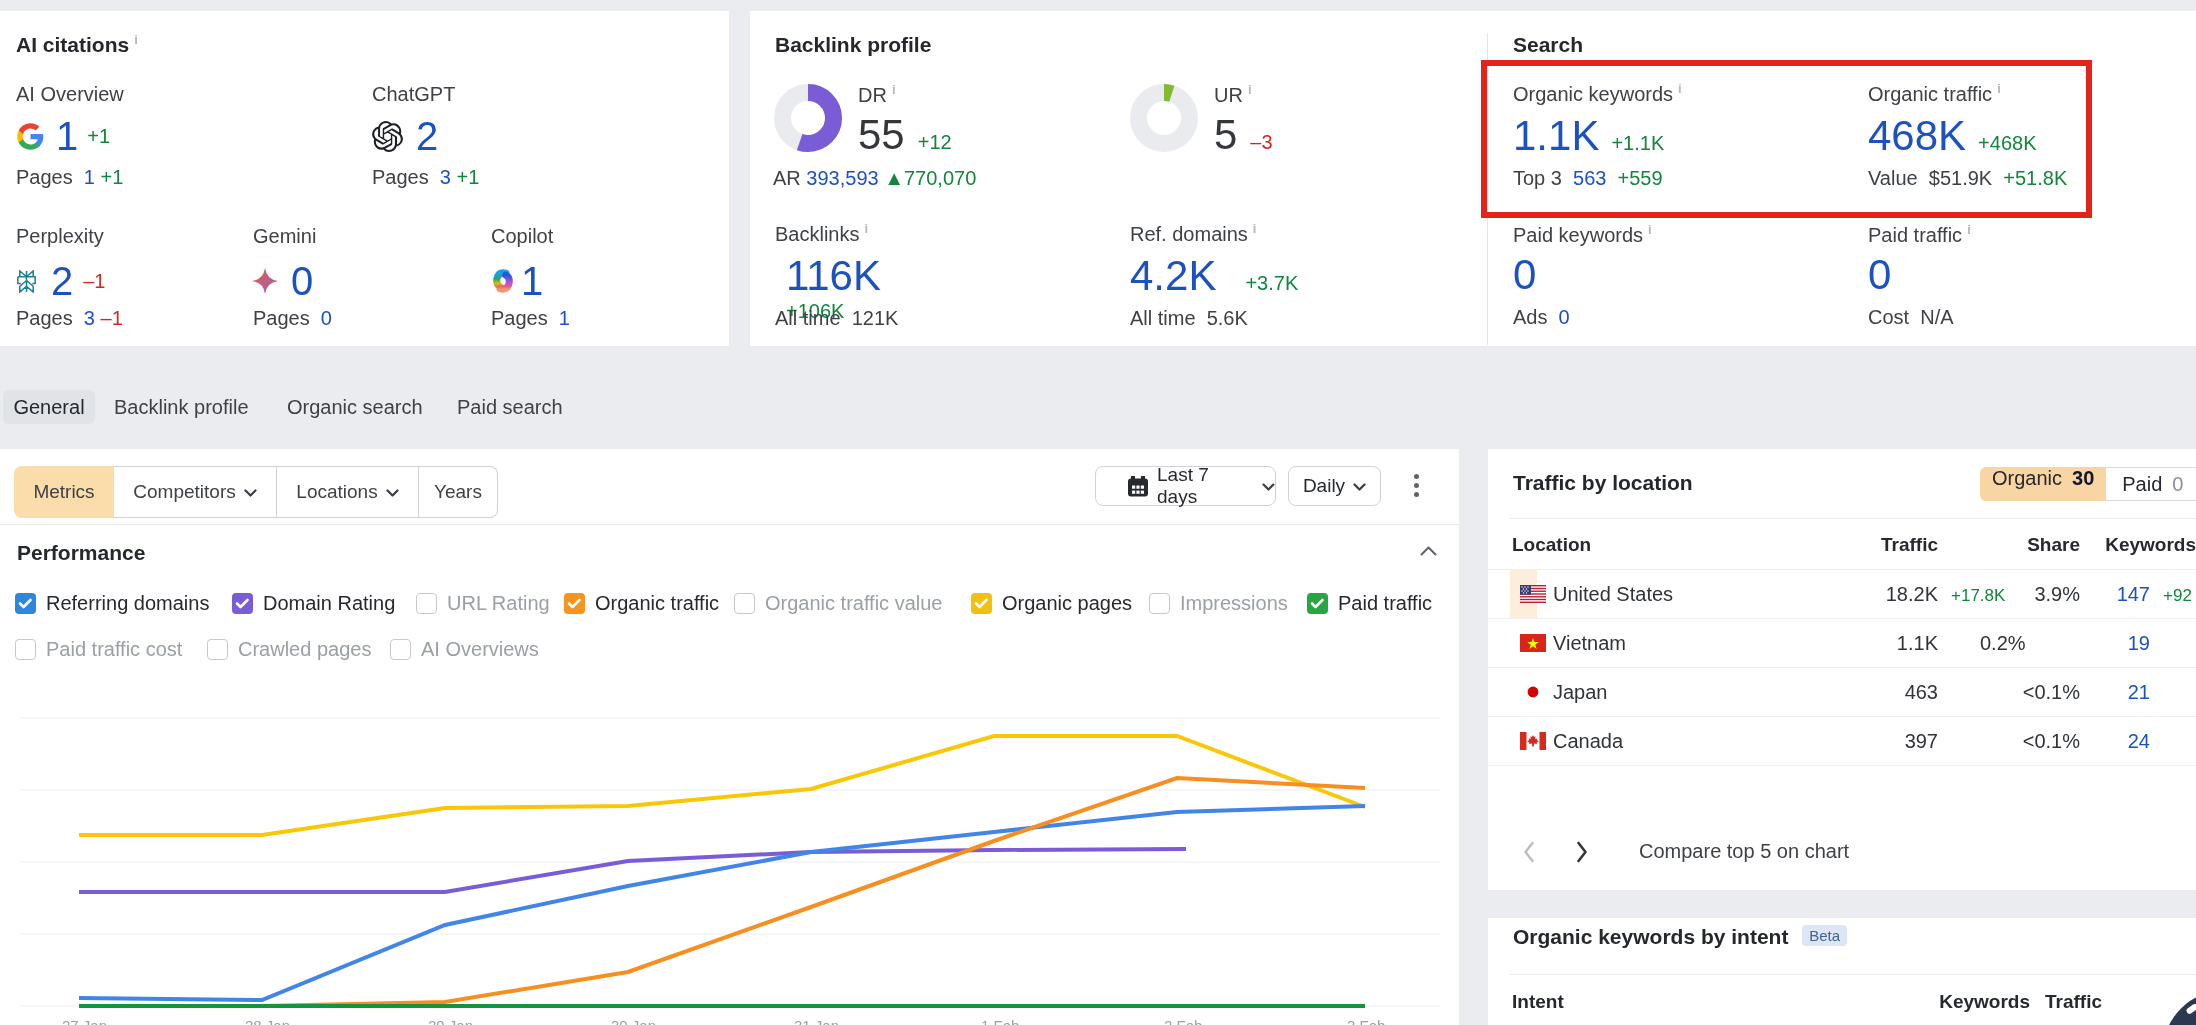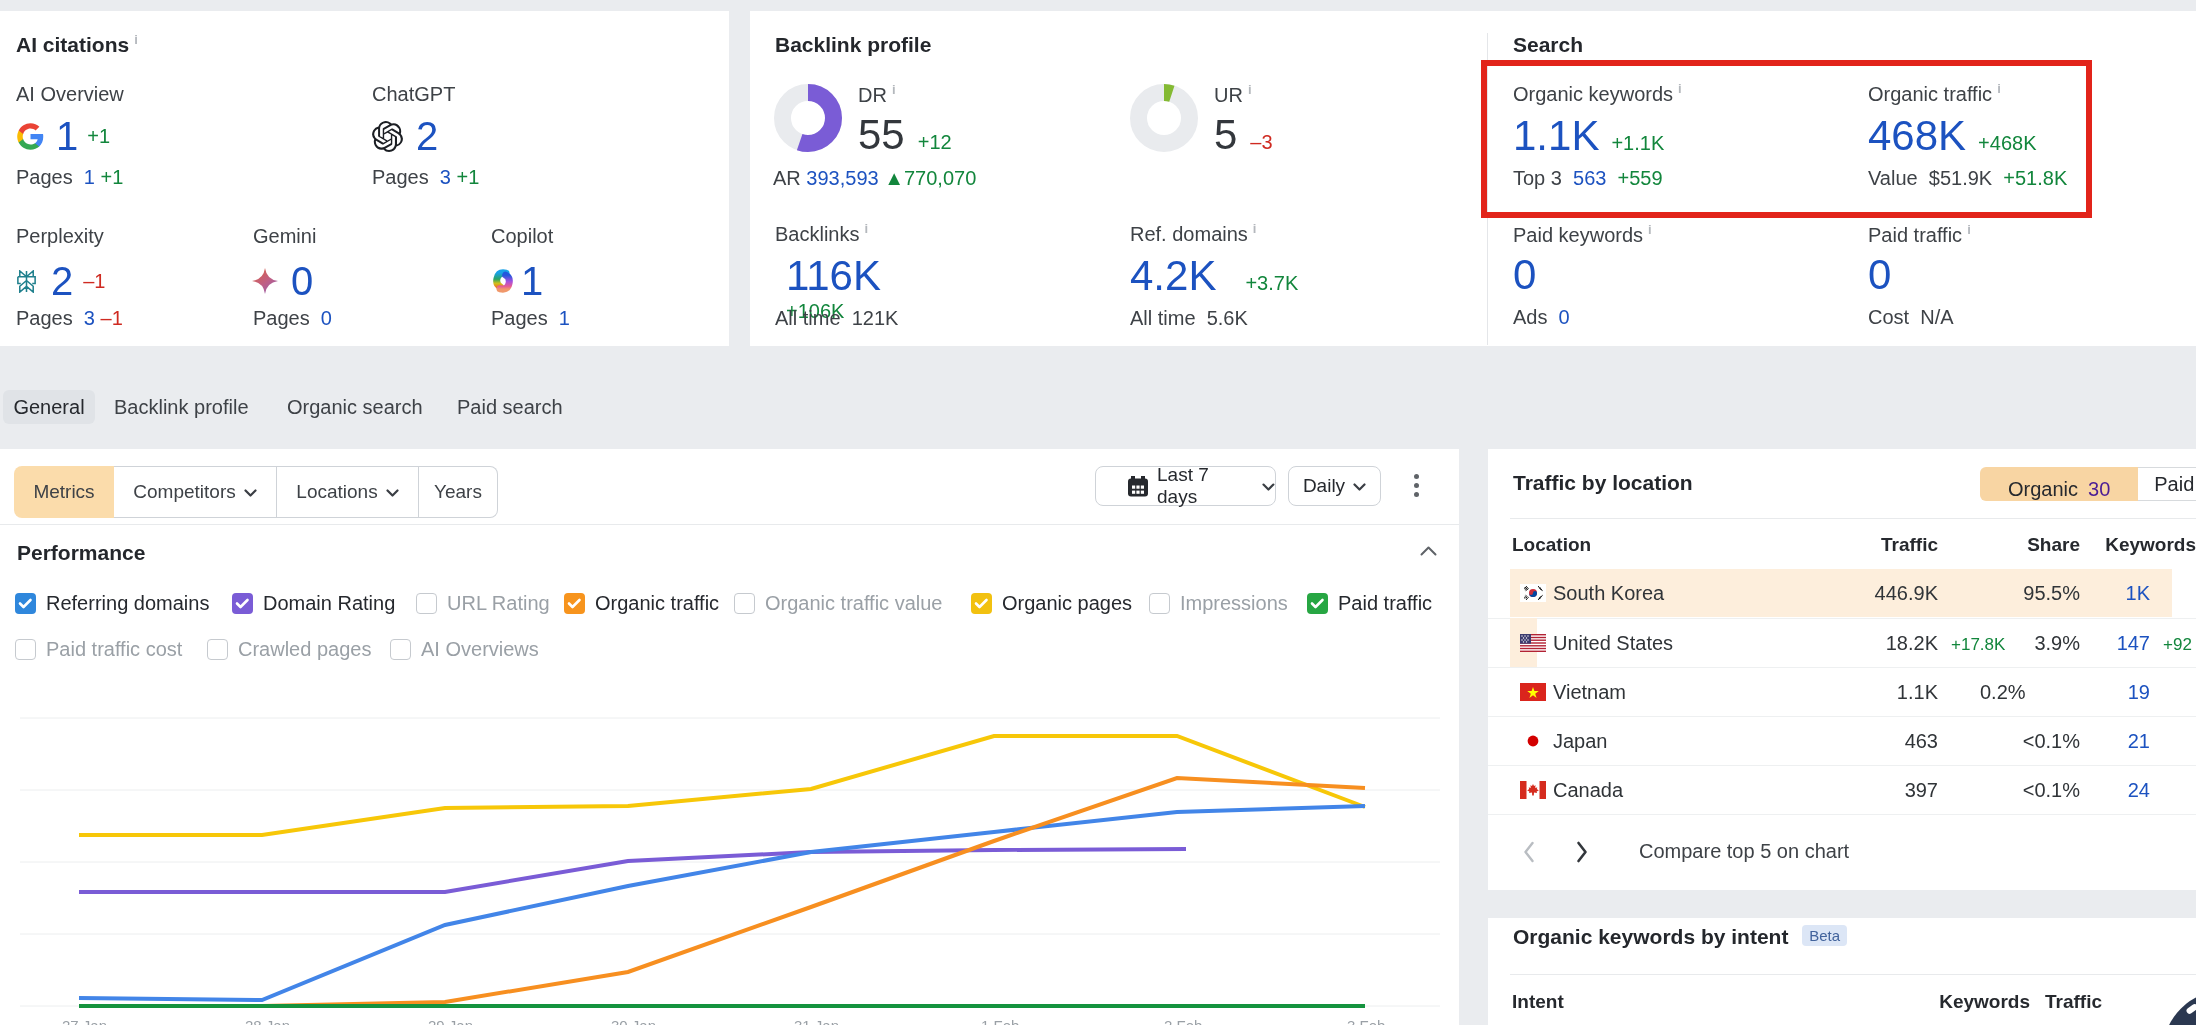--- a/index.html
+++ b/index.html
@@ -276,47 +276,32 @@
     <text x="981" y="341">1 Feb</text>
     <text x="1164" y="341">2 Feb</text>
     <text x="1347" y="341">3 Feb</text>
   </g>
 </svg>
 
 <div class="card" style="left:1488px;top:449px;width:708px;height:441px;"></div>
 <div class="abs title" style="left:1513px;top:471px;">Traffic by location</div>
 
 <div class="abs" style="left:1980px;top:467px;height:34px;display:flex;font-size:20px;">
-  <div style="background:#f8d5a3;border-radius:6px 0 0 6px;padding:0 28px;display:flex;align-items:flex-end;gap:10px;color:#26292e;">Organic <span style="color:#4c1d95;">30</span></div>
+  <div style="background:#f8d5a3;border-radius:6px 0 0 6px;padding:0 12px;display:flex;align-items:flex-start;gap:10px;color:#26292e;">Organic <span style="color:#0f172a;font-weight:bold;">30</span></div>
   <div style="border:1px solid #d7dadd;border-left:none;border-radius:0 6px 6px 0;padding:0 16px;display:flex;align-items:center;gap:10px;color:#26292e;">Paid <span style="color:#8a9097;">0</span></div>
 </div>
 
 <div class="abs" style="left:1510px;top:518px;width:686px;height:1px;background:#e8eaec;"></div>
 
 <div class="abs b" style="left:1512px;top:534px;font-size:19px;color:#26292e;">Location</div>
 <div class="abs b" style="left:1838px;top:534px;width:100px;text-align:right;font-size:19px;color:#26292e;">Traffic</div>
 <div class="abs b" style="left:1980px;top:534px;width:100px;text-align:right;font-size:19px;color:#26292e;">Share</div>
 <div class="abs b" style="left:2096px;top:534px;width:100px;text-align:right;font-size:19px;color:#26292e;">Keywords</div>
 
 <div id="tbl" class="abs" style="left:1488px;top:569px;width:708px;">
-    <div style="position:relative;height:49px;">
-      <div style="position:absolute;left:22px;top:0;width:662px;height:48px;background:#fdeedc;"></div>
-      <div style="position:absolute;left:32px;top:15px;width:26px;height:18px;overflow:hidden;"><svg width="26" height="18" viewBox="0 0 26 18">
-          <rect width="26" height="18" fill="#fff"></rect>
-          <circle cx="13" cy="9" r="4" fill="#cd2e3a"></circle>
-          <path d="M9 9a4 4 0 0 0 8 0 2 2 0 0 0-4 0 2 2 0 0 1-4 0z" fill="#0047a0"></path>
-          <g stroke="#000" stroke-width="1">
-            <path d="M4 4.5l3-2.2M4.8 5.6l3-2.2M5.6 6.7l3-2.2M18 15.7l3-2.2M18.8 14.6l1.2-.9m.7-.5l1.1-.8M19.6 13.5l1.2-.9m.7-.5l1.1-.8M4 13.5l1.2.9m.7.5l1.1.8M4.8 12.4l3 2.2M5.6 11.3l1.2.9m.7.5l1.1.8M18 2.3l1.2.9m.7.5l1.1.8M18.8 3.4l1.2.9m.7.5l1.1.8M19.6 4.5l3 2.2"></path>
-          </g>
-        </svg></div>
-      <div style="position:absolute;left:65px;top:13px;font-size:20px;color:#303438;">South Korea</div>
-      <div style="position:absolute;left:350px;top:13px;width:100px;text-align:right;font-size:20px;color:#303438;">446.9K</div>
-      <div style="position:absolute;left:492px;top:13px;width:100px;text-align:right;font-size:20px;color:#303438;">95.5%</div>
-      <div style="position:absolute;left:562px;top:13px;width:100px;text-align:right;font-size:20px;color:#1c52c0;">1K</div>
-    </div>
     <div style="position:relative;height:49px;border-top:1px solid #eef0f1;">
       <div style="position:absolute;left:22px;top:-1px;width:27px;height:49px;background:#fdeedc;"></div>
       <div style="position:absolute;left:32px;top:15px;width:26px;height:18px;overflow:hidden;"><svg width="26" height="18" viewBox="0 0 26 18">
           <rect width="26" height="18" fill="#fff"></rect>
           <g fill="#b22234">
             <rect y="0" width="26" height="1.4"></rect>
             <rect y="2.8" width="26" height="1.4"></rect>
             <rect y="5.5" width="26" height="1.4"></rect>
             <rect y="8.3" width="26" height="1.4"></rect>
             <rect y="11.1" width="26" height="1.4"></rect>

